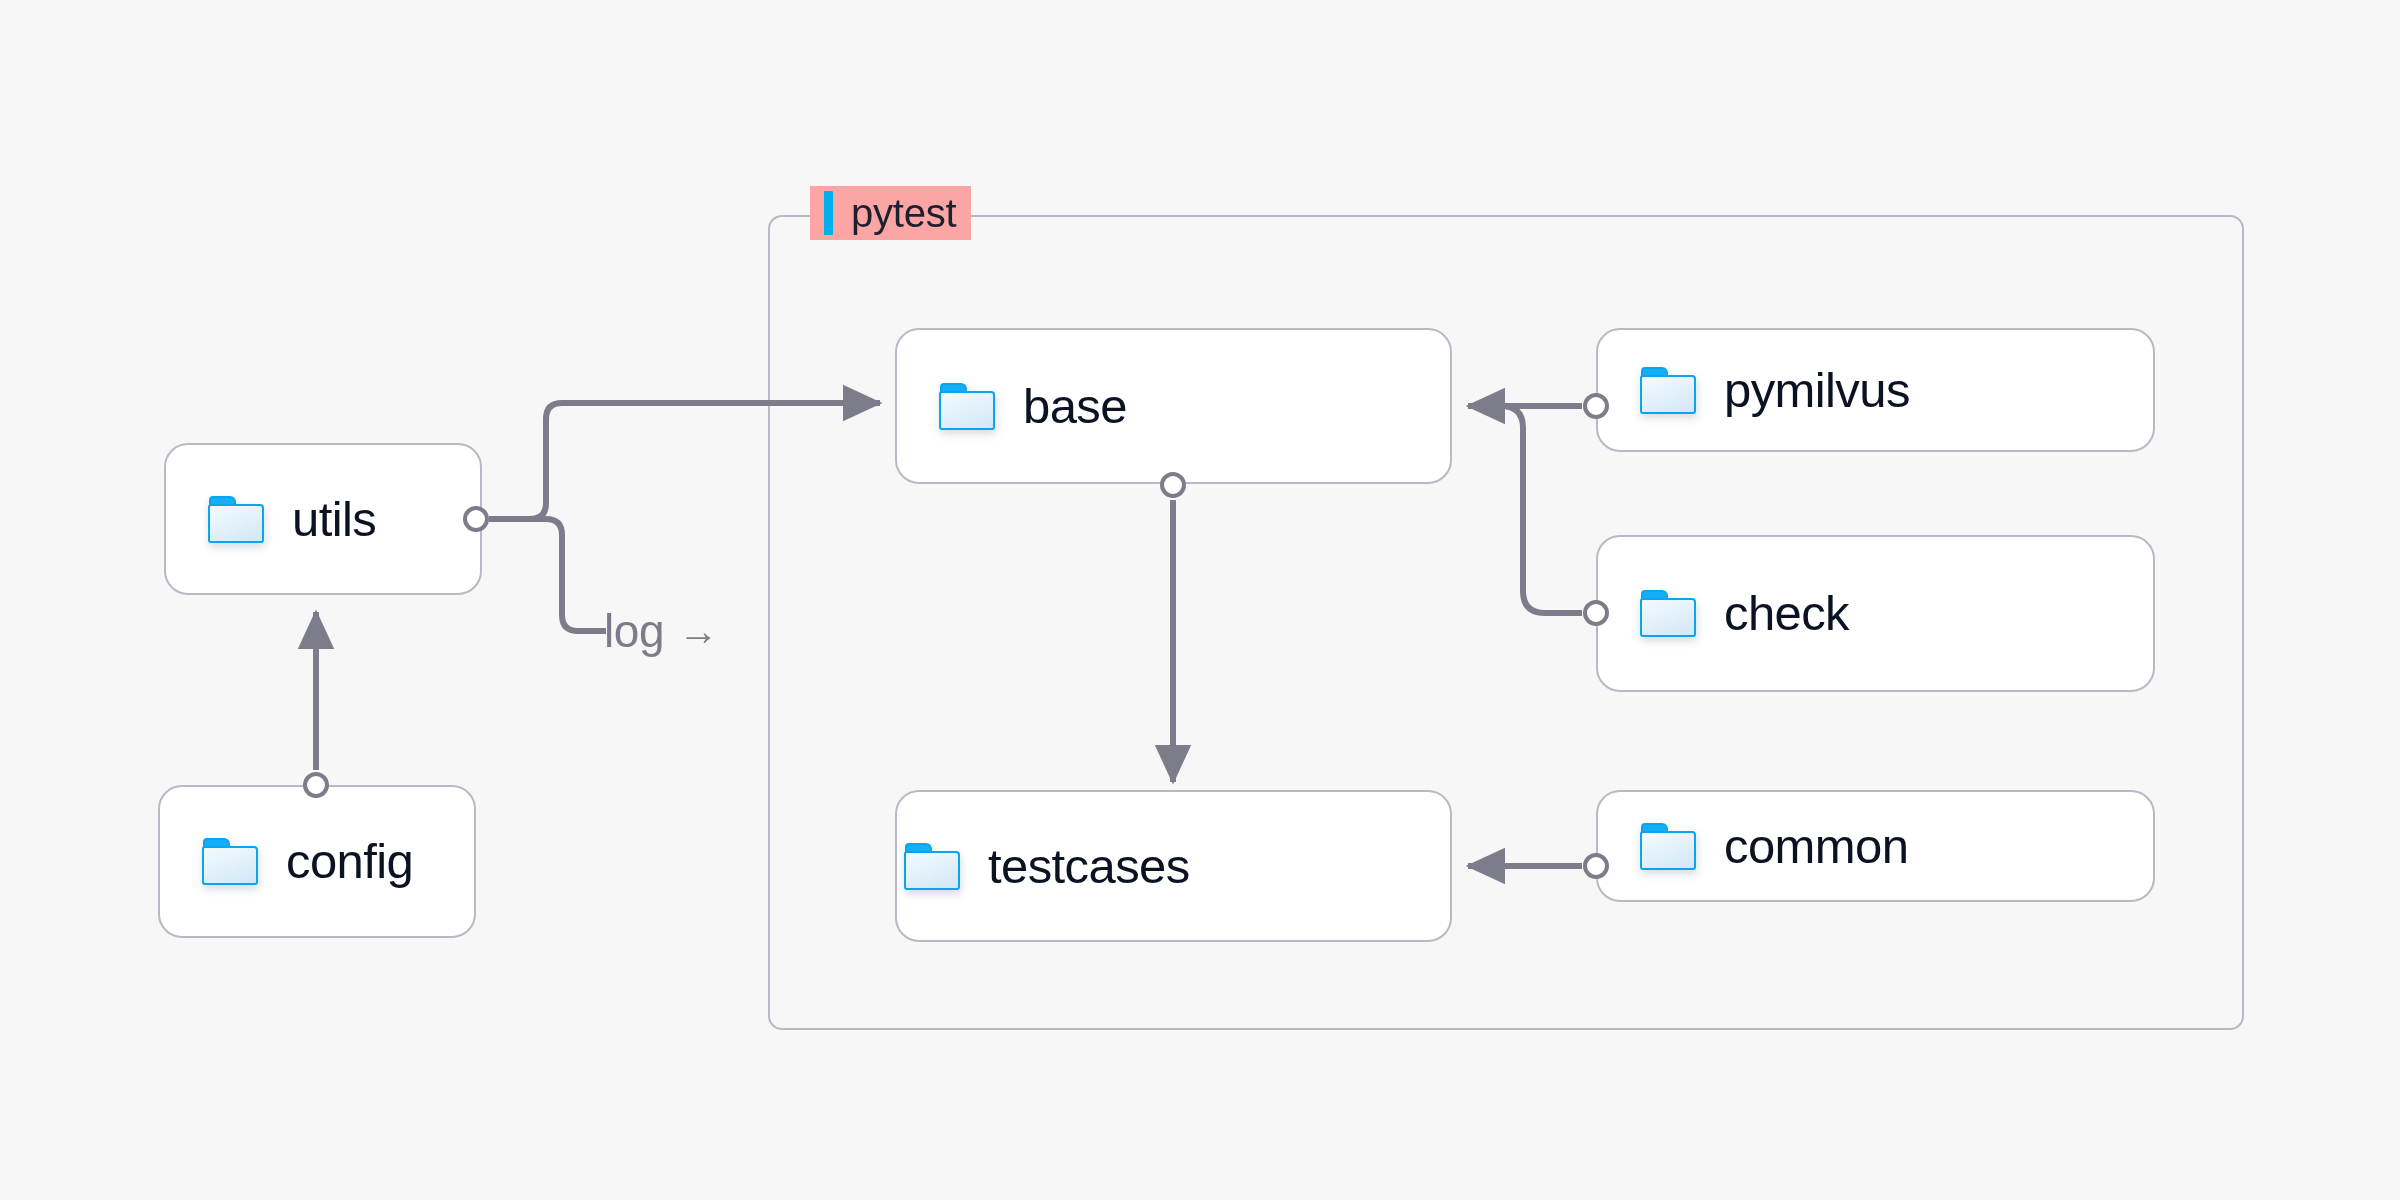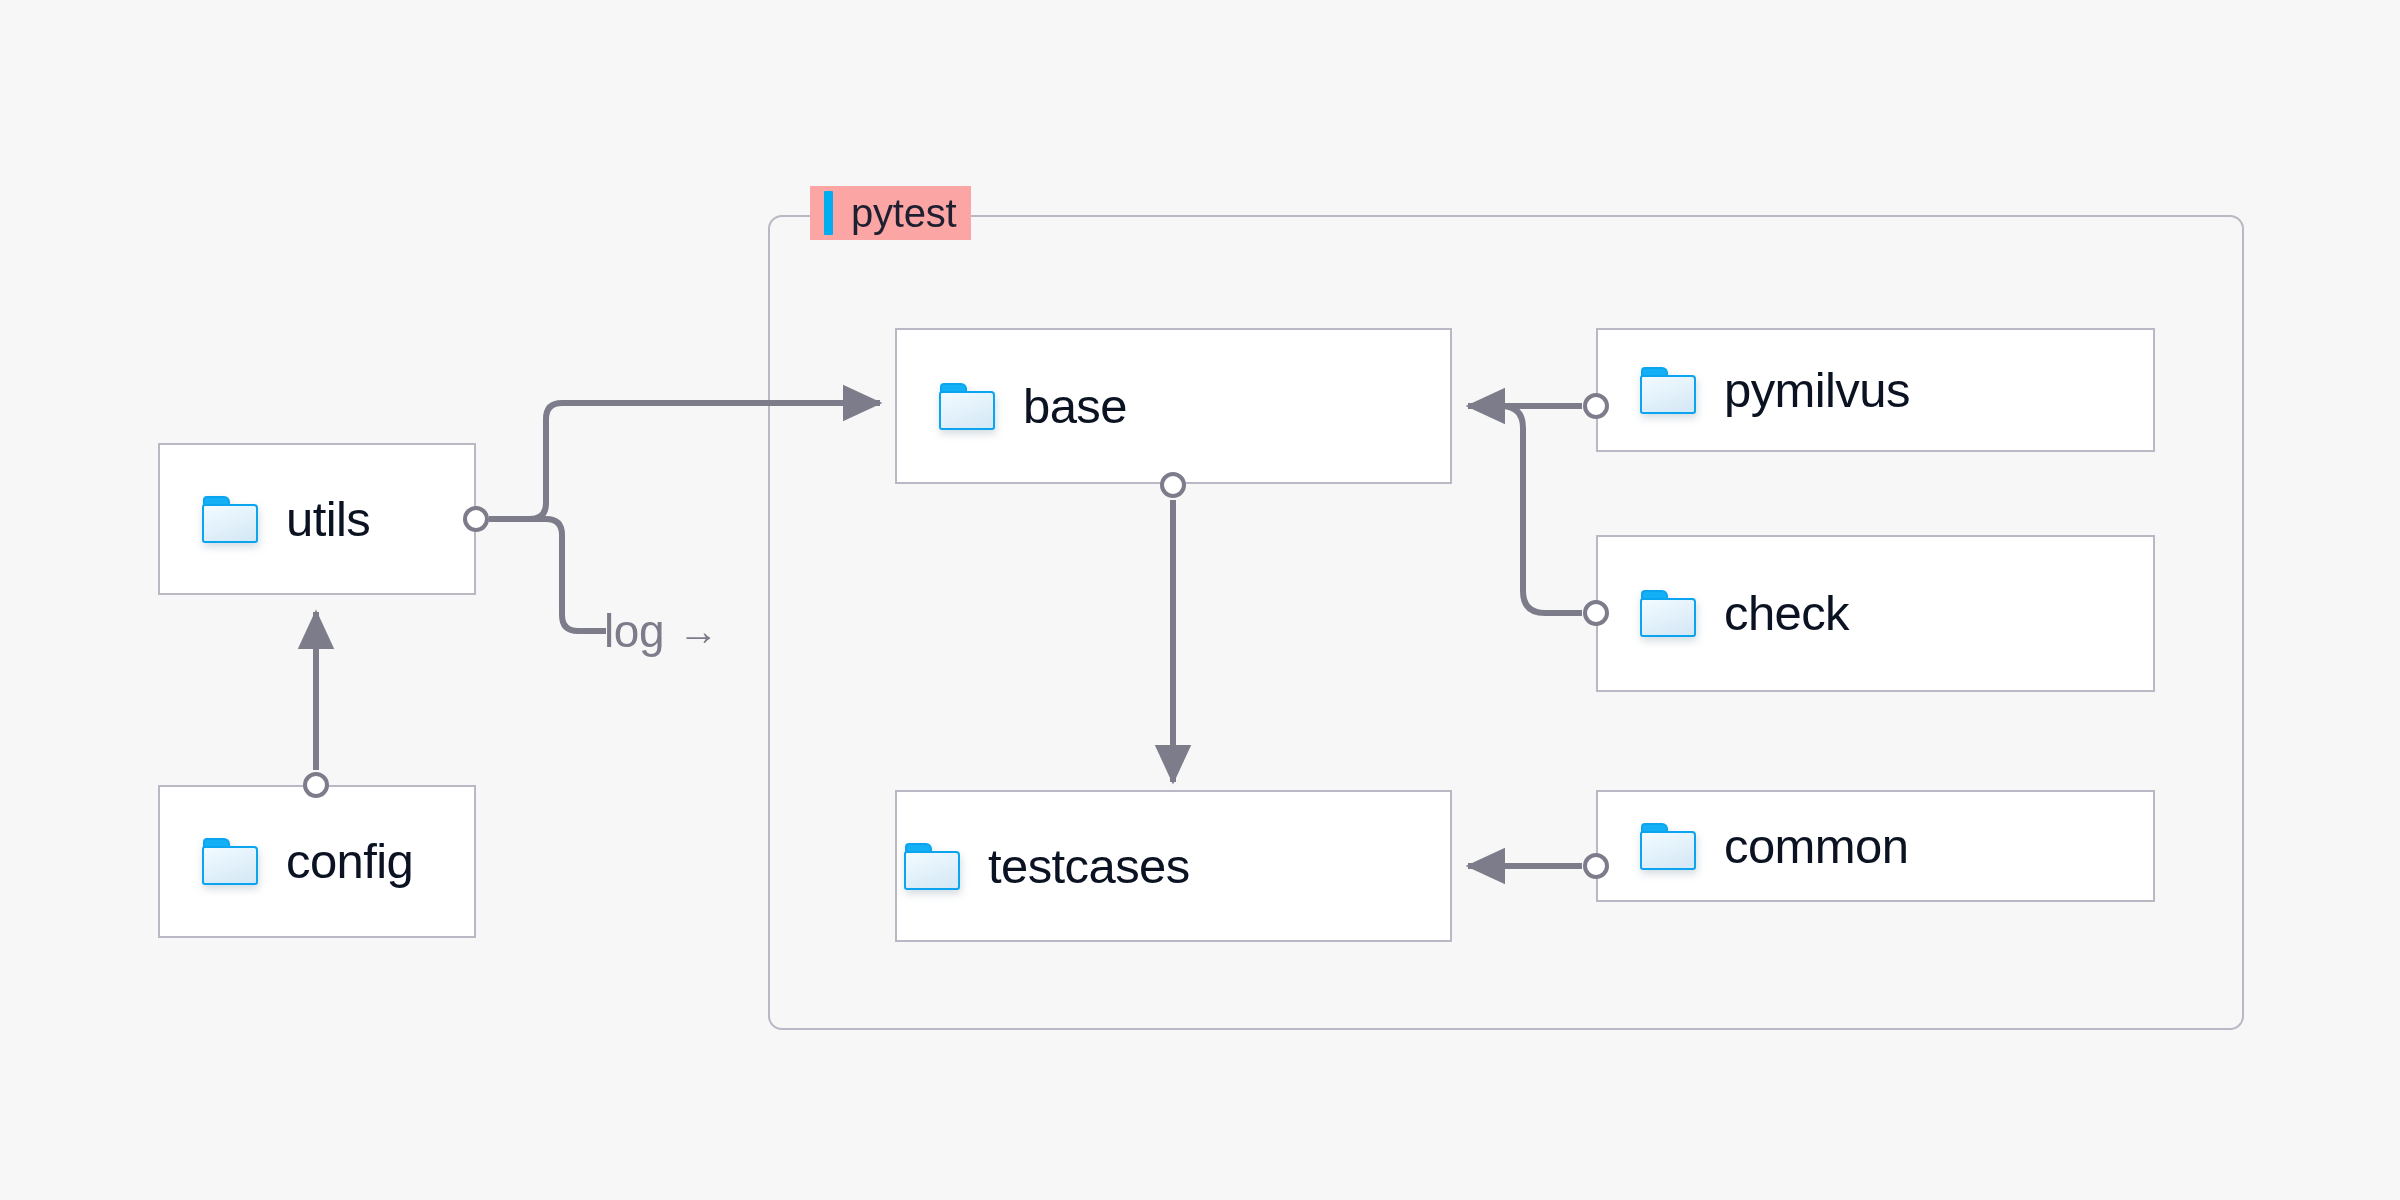--- a/index.html
+++ b/index.html
@@ -48,21 +48,21 @@
     color: #1d2030;
     letter-spacing: -0.2px;
   }
 
   
   .node {
     position: absolute;
     box-sizing: border-box;
     background: #ffffff;
     border: 2px solid #b9b8c4;
-    border-radius: 0;
+    border-radius: 24px;
     display: flex;
     align-items: center;
     padding-left: 42px;
     gap: 28px;
   }
   .node .label {
     font-size: 49px;
     color: #0b1222;
     letter-spacing: -0.6px;
     line-height: 1;
@@ -180,21 +180,21 @@
     <path class="edge" d="M 1582,613 L 1545,613 Q 1523,613 1523,591 L 1523,428 Q 1523,406 1501,406 L 1468,406"></path>
 
     <path class="edge" marker-end="url(#ah)" d="M 1582,866 L 1468,866"></path>
   </svg>
 
   <div class="edge-label" style="left:604px; top:608px;">
     <span class="etxt">log</span>
     <span class="earrow">→</span>
   </div>
 
-  <div class="node" style="left:158px; top:443px; width:318px; height:152px;">
+  <div class="node" style="left:164px; top:443px; width:318px; height:152px;">
     <span class="folder">
       <span class="tab"></span>
         <span class="body"></span>
     </span>
     <span class="label">utils</span>
   </div>
   <span class="port" style="left:463px; top:506px;"></span>
 
   <div class="node" style="left:158px; top:785px; width:318px; height:153px;">
     <span class="folder">

